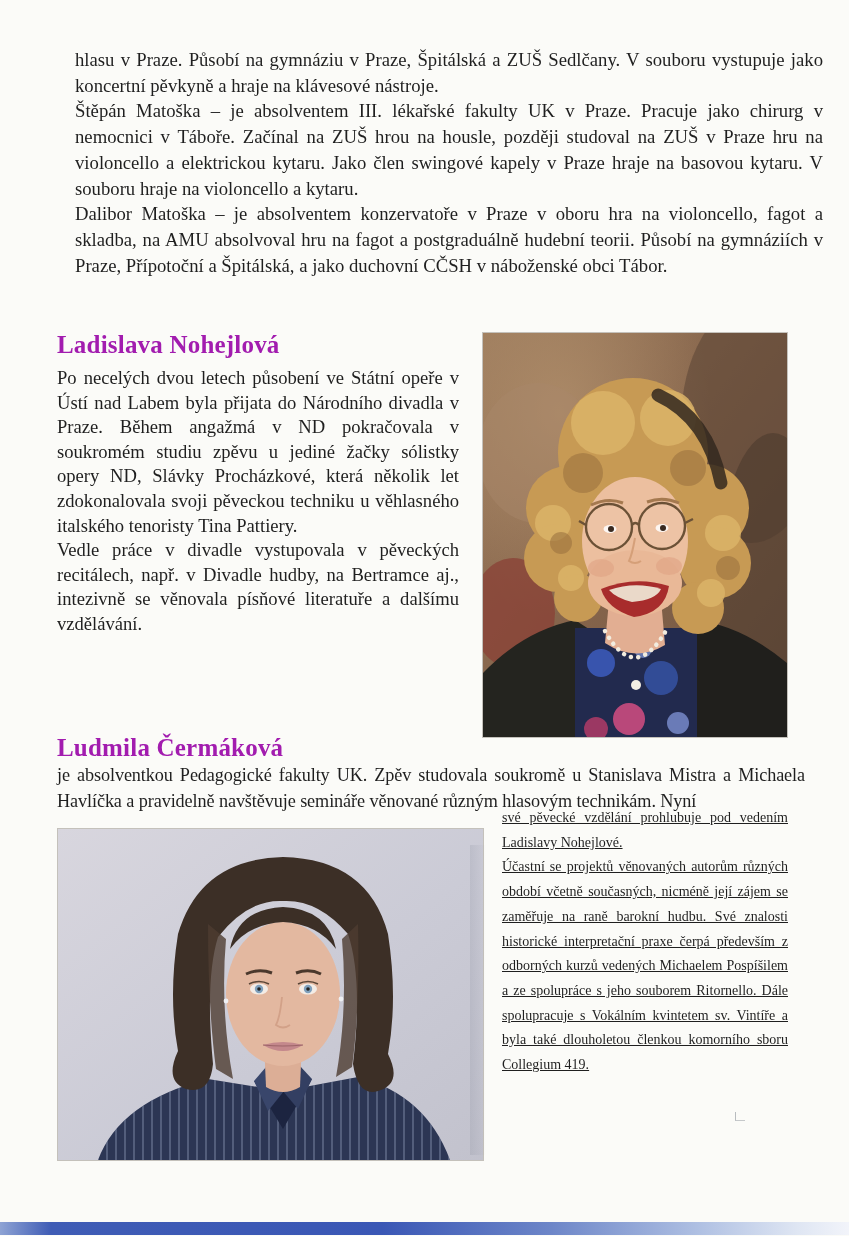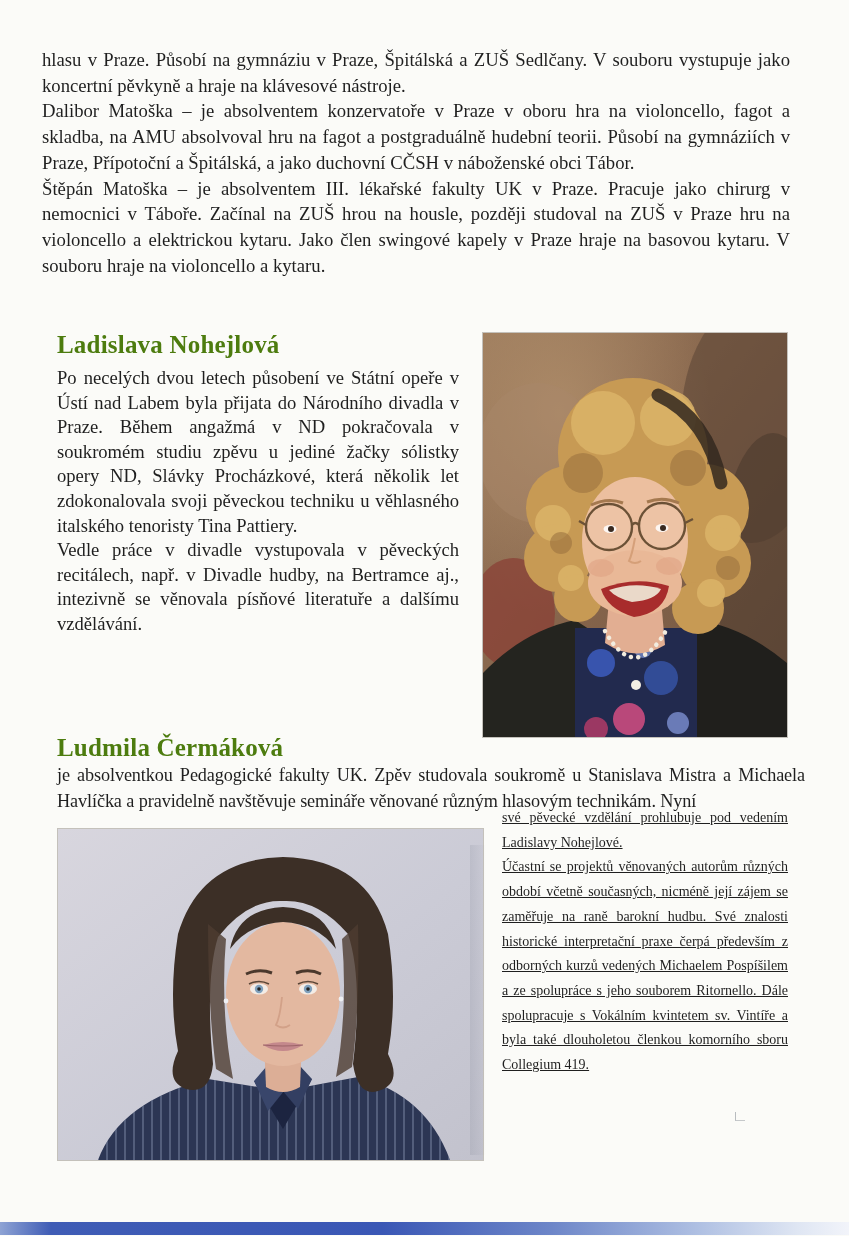--- a/index.html
+++ b/index.html
@@ -3,22 +3,22 @@
 <meta charset="utf-8">
 <style>
   html,body{margin:0;padding:0;background:#d9d9d9;}
   .page{
     position:relative; width:849px; height:1236px; margin:0 auto;
     background:#fbfbf8; overflow:hidden;
     font-family:"Liberation Serif", serif; color:#1f1f1f;
   }
   .tb{position:absolute; text-align:justify; }
   .tb p{margin:0;}
-  .intro{left:42px; top:47px; width:748px; font-size:18.7px; line-height:25.7px;}
-  .heading{position:absolute; margin:0; font-weight:bold; color:#4d7c0f; font-size:25px; letter-spacing:.2px; font-family:"Liberation Serif", serif;}
+  .intro{left:75px; top:47px; width:748px; font-size:18.7px; line-height:25.7px;}
+  .heading{position:absolute; margin:0; font-weight:bold; color:#a21caf; font-size:25px; letter-spacing:.2px; font-family:"Liberation Serif", serif;}
   #h1{left:57px; top:331px;}
   #h2{left:57px; top:734px;}
   .s1{left:57px; top:366px; width:402px; font-size:18.6px; line-height:24.6px;}
   .lead{left:57px; top:763px; width:748px; font-size:18.2px; letter-spacing:-.1px; line-height:25.5px;}
   .s2{left:502px; top:806px; width:286px; font-size:14px; line-height:24.7px;text-decoration:underline;}
   .photo{position:absolute; outline:1px solid rgba(70,58,45,.3);}
   #photo1{left:483px; top:333px; width:304px; height:404px;}
   #photo2{left:58px; top:829px; width:425px; height:331px;}
   .photo svg{display:block;}
   .edge-shade{position:absolute; left:470px; top:845px; width:16px; height:310px;
@@ -29,22 +29,22 @@
     background:linear-gradient(to right,
       #8ea3d4 0%, #3f5cb5 6%, #3a57b5 45%, #6d86c8 65%, #aebfe2 82%, #dfe6f3 94%, #f2f4fa 100%);}
 </style>
 </head>
 <body>
 
 <div class="page">
 
   <div class="tb intro">
     <p>hlasu v Praze. Působí na gymnáziu v Praze, Špitálská a ZUŠ Sedlčany. V souboru vystupuje jako koncertní pěvkyně a hraje na klávesové nástroje.</p>
+    <p>Štěpán Matoška – je absolventem III. lékařské fakulty UK v Praze. Pracuje jako chirurg v nemocnici v Táboře. Začínal na ZUŠ hrou na housle, později studoval na ZUŠ v Praze hru na violoncello a elektrickou kytaru. Jako člen swingové kapely v Praze hraje na basovou kytaru. V souboru hraje na violoncello a kytaru.</p>
     <p>Dalibor Matoška – je absolventem konzervatoře v Praze v oboru hra na violoncello, fagot a skladba, na AMU absolvoval hru na fagot a postgraduálně hudební teorii. Působí na gymnáziích v Praze, Přípotoční a Špitálská, a jako duchovní CČSH v náboženské obci Tábor.</p>
-    <p>Štěpán Matoška – je absolventem III. lékařské fakulty UK v Praze. Pracuje jako chirurg v nemocnici v Táboře. Začínal na ZUŠ hrou na housle, později studoval na ZUŠ v Praze hru na violoncello a elektrickou kytaru. Jako člen swingové kapely v Praze hraje na basovou kytaru. V souboru hraje na violoncello a kytaru.</p>
   </div>
 
   <h2 class="heading" id="h1">Ladislava Nohejlová</h2>
 
   <div class="tb s1">
     <p>Po necelých dvou letech působení ve Státní opeře v Ústí nad Labem byla přijata do Národního divadla v Praze. Během angažmá v ND pokračovala v soukromém studiu zpěvu u jediné žačky sólistky opery ND, Slávky Procházkové, která několik let zdokonalovala svoji pěveckou techniku u věhlasného italského tenoristy Tina Pattiery.</p>
     <p>Vedle práce v divadle vystupovala v pěveckých recitálech, např. v Divadle hudby, na Bertramce aj., intezivně se věnovala písňové literatuře a dalšímu vzdělávání.</p>
   </div>
 
   <figure class="photo" id="photo1" style="margin:0">

